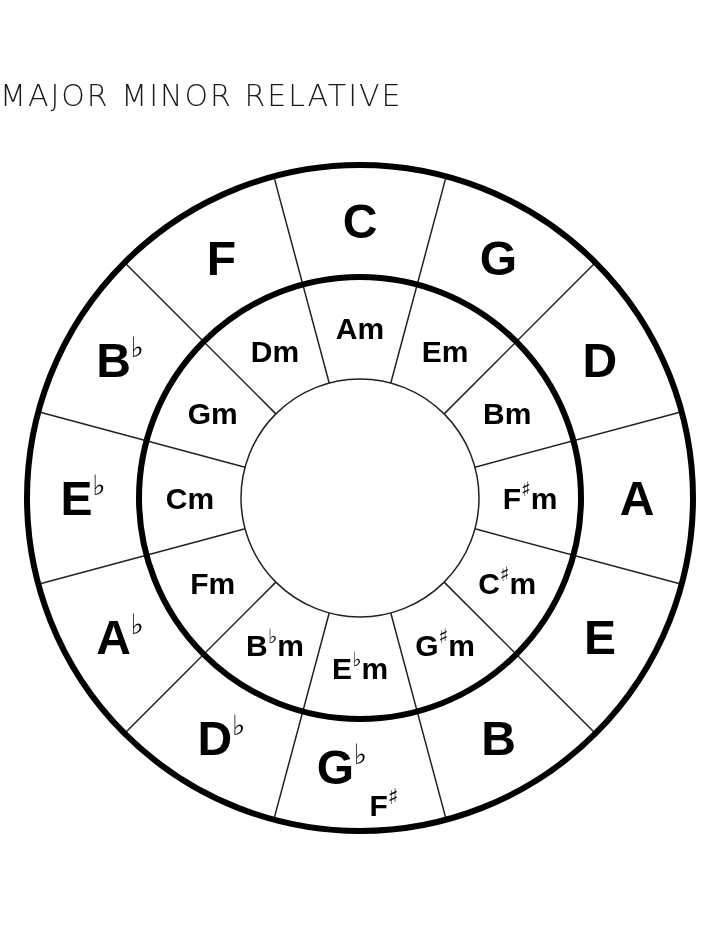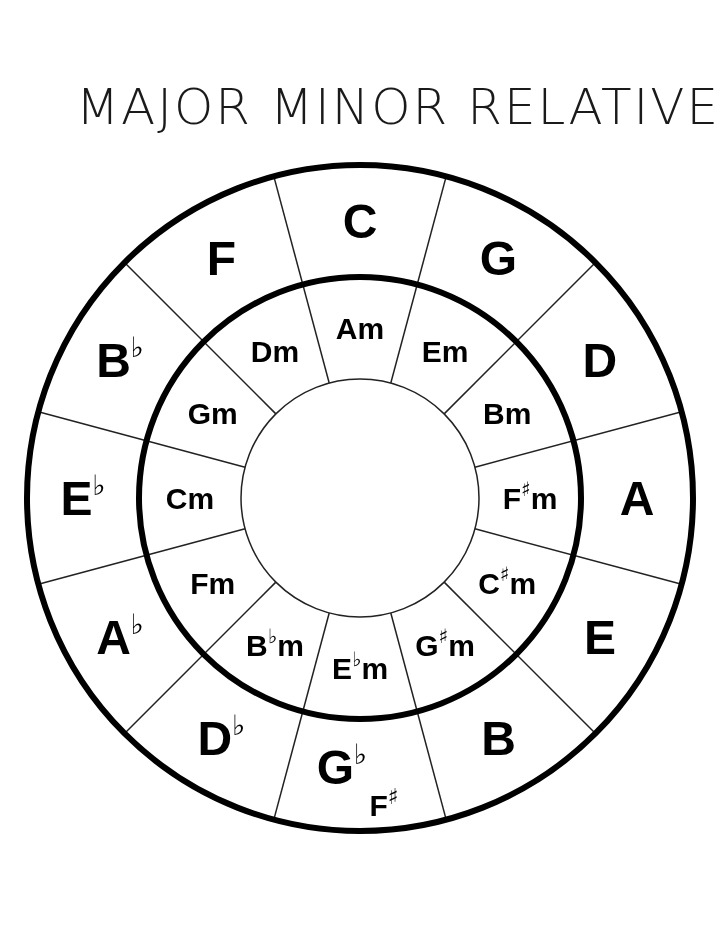--- a/index.html
+++ b/index.html
@@ -1,17 +1,17 @@
 <!DOCTYPE html>
 <html><head>
 <meta charset="utf-8">
 <style>
   html, body { margin:0; padding:0; background:#ffffff; }
   body { width:720px; height:931px; position:relative; overflow:hidden; font-family:"Liberation Sans", sans-serif; }
-  .title { position:absolute; left:0; top:78px; width:720px; text-align:right; font-family:"DejaVu Sans", sans-serif; font-weight:normal; font-size:50px; letter-spacing:2px; color:#1a1a1a; -webkit-text-stroke:0.0px; transform:scaleX(1.0); }
+  .title { position:absolute; left:0; top:78px; width:720px; text-align:left; font-family:"DejaVu Sans", sans-serif; font-weight:normal; font-size:30px; letter-spacing:2px; color:#1a1a1a; -webkit-text-stroke:0.0px; transform:scaleX(1.0); }
   .title span { display:inline-block; font-weight:200; }
   svg { position:absolute; left:0; top:0; }
   .major { font-family:"Liberation Sans", sans-serif; font-weight:bold; font-size:48px; fill:#000; }
   .minor { font-family:"Liberation Sans", sans-serif; font-weight:bold; font-size:30px; fill:#000; }
   .acc { font-family:"DejaVu Sans", sans-serif; font-weight:normal; fill:#000; }
 </style>
 </head>
 <body>
 
 <div class="title"><span>MAJOR MINOR RELATIVE</span></div>

